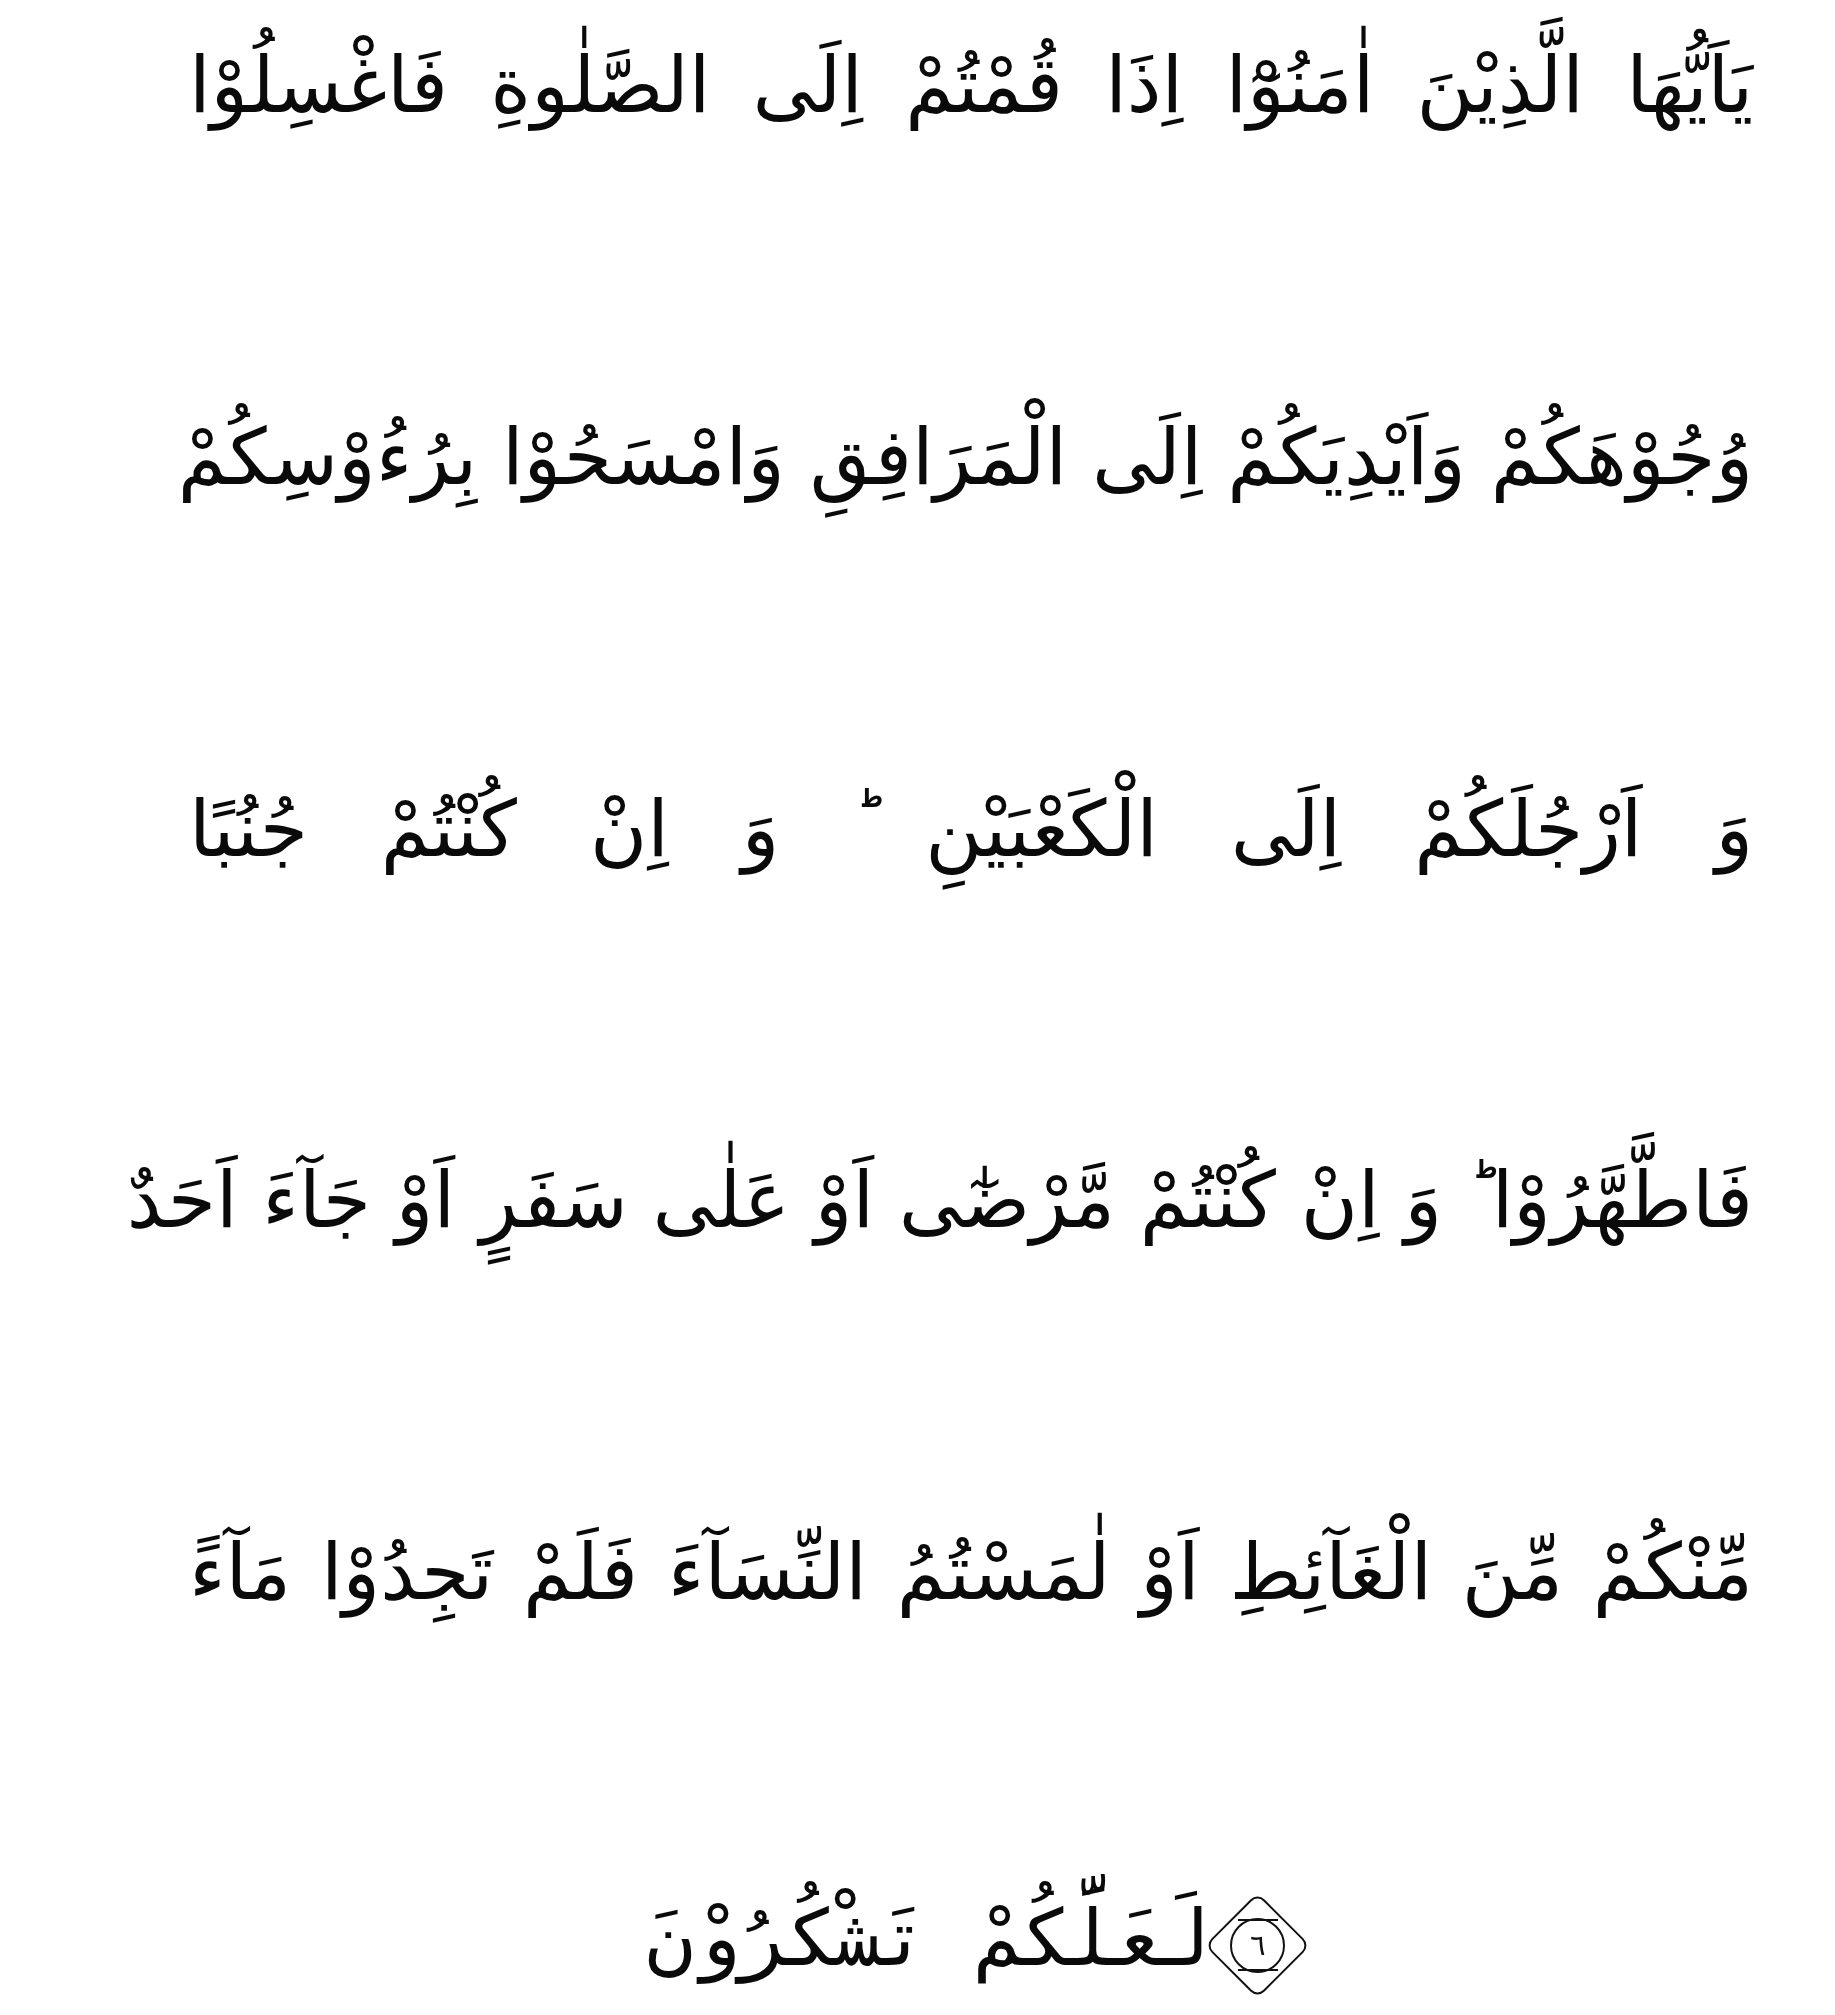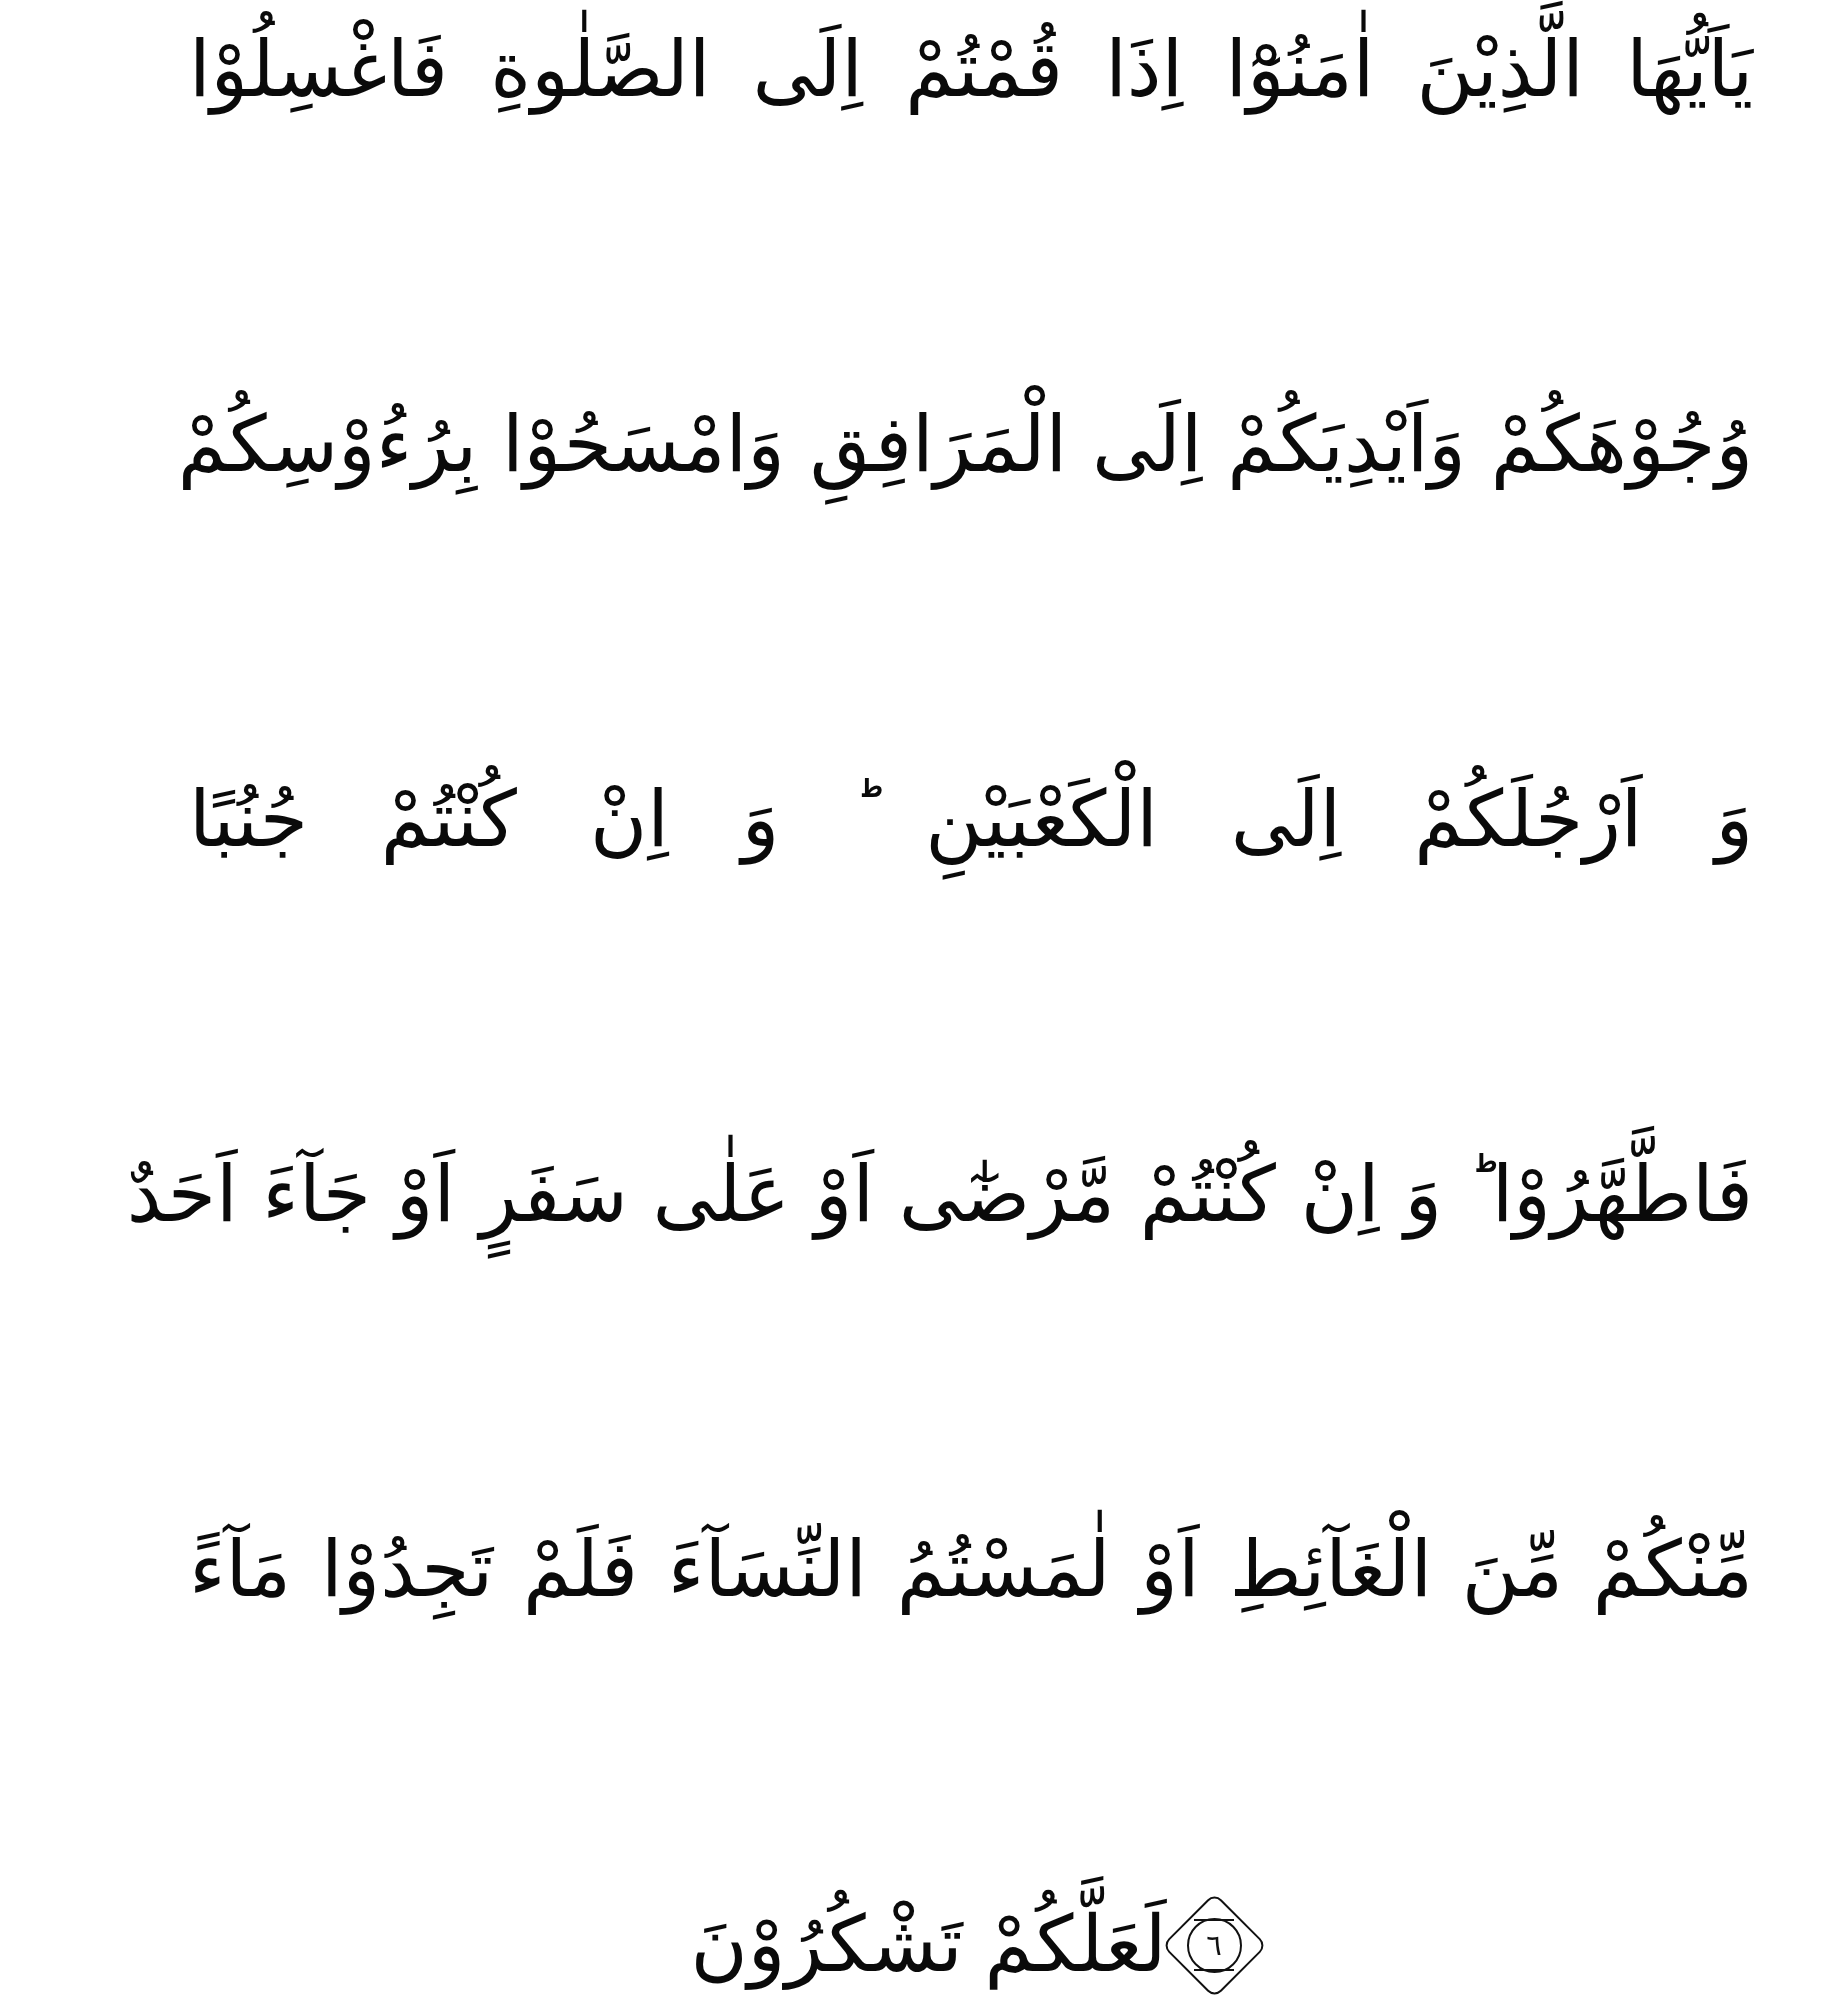--- a/index.html
+++ b/index.html
@@ -6,21 +6,21 @@
     margin: 0;
     padding: 0;
     background: #ffffff;
   }
   .page {
     width: 1728px;
     height: 2015px;
     background: #ffffff;
     position: relative;
     box-sizing: border-box;
-    padding: 29px 79px 29px 79px;
+    padding: 45px 79px 29px 79px;
     display: flex;
     flex-direction: column;
     justify-content: flex-start;
   }
   .verse-block {
     display: flex;
     flex-direction: column;
     justify-content: space-between;
     height: 100%;
   }
@@ -80,21 +80,21 @@
     position: absolute;
     left: 50%;
     transform: translateX(-50%);
     width: 40px;
     height: 2.2px;
     background: #111;
   }
   .ayah-marker .bar.top { top: 11.5px; }
   .ayah-marker .bar.bottom { bottom: 11.5px; }
   .last-text {
-    font-family: Liberation Sans, sans-serif;
+    font-family: Liberation Mono, monospace;
     font-size: 78px;
     color: #0a0a0a;
     line-height: 1.05;
   }
 </style>
 </head>
 <body>
 
 <div class="page">
   <div class="verse-block">

